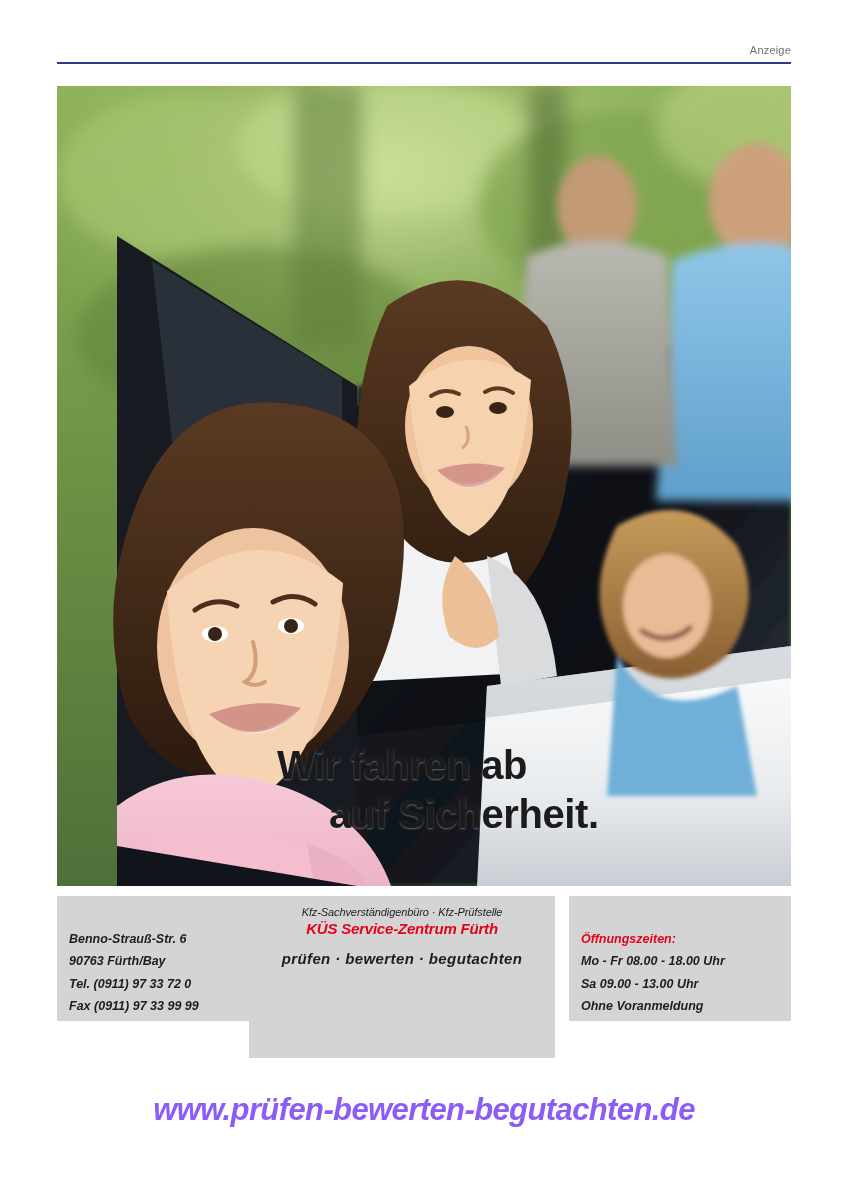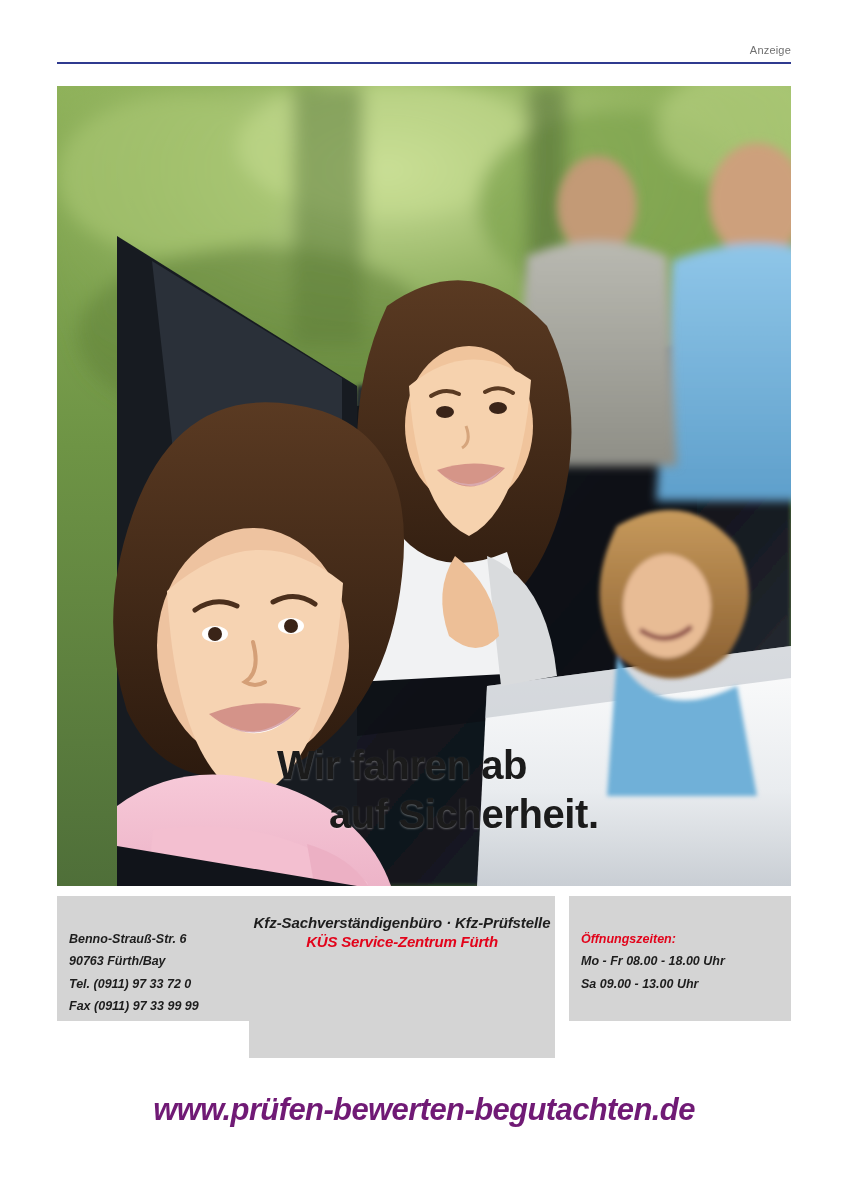--- a/index.html
+++ b/index.html
@@ -110,25 +110,25 @@
   }
 
   .kuba-block {
     position: absolute;
     left: 192px;
     top: 0;
     width: 306px;
     text-align: center;
   }
   .kuba-tag {
-    font-size: 15px;
-    font-weight: bold;
+    font-size: 11px;
+    font-weight: normal;
     font-style: italic;
     color: #1d1d1d;
-    padding-top: 18px;
+    padding-top: 10px;
     letter-spacing: -0.1px;
   }
   .kuba-word {
     font-size: 58px;
     font-weight: bold;
     font-style: italic;
     color: #e2041b;
     line-height: .95;
     letter-spacing: -1px;
     margin-top: 2px;
@@ -163,21 +163,21 @@
   }
   .hours .hours-title { color: #e2041b; }
 
   
   .url {
     position: absolute;
     left: 0;
     top: 1092px;
     width: 848px;
     text-align: center;
-    color: #701a75;
+    color: #8b5cf6;
     font-size: 31px;
     font-weight: bold;
     font-style: italic;
     letter-spacing: -0.6px;
   }
 </style>
 </head>
 <body>
 
 <div class="page">
@@ -333,24 +333,26 @@
     <div class="contact">
       <div>Benno-Strauß-Str. 6</div>
       <div>90763 Fürth/Bay</div>
       <div>Tel. (0911) 97 33 72 0</div>
       <div>Fax (0911) 97 33 99 99</div>
     </div>
 
     <div class="kuba-block">
       <div class="kuba-tag">Kfz-Sachverständigenbüro · Kfz-Prüfstelle</div>
       <div class="kuba-sub">KÜS Service-Zentrum Fürth</div>
+      <div class="kuba-claim">prüfen · bewerten · begutachten</div>
     </div>
 
     <div class="hours">
       <div class="hours-title">Öffnungszeiten:</div>
       <div>Mo - Fr 08.00 - 18.00 Uhr</div>
       <div>Sa 09.00 - 13.00 Uhr</div>
+      <div>Ohne Voranmeldung</div>
     </div>
   </div>
 
   <div class="url">www.prüfen-bewerten-begutachten.de</div>
 
 </div>
 
 </body></html>

